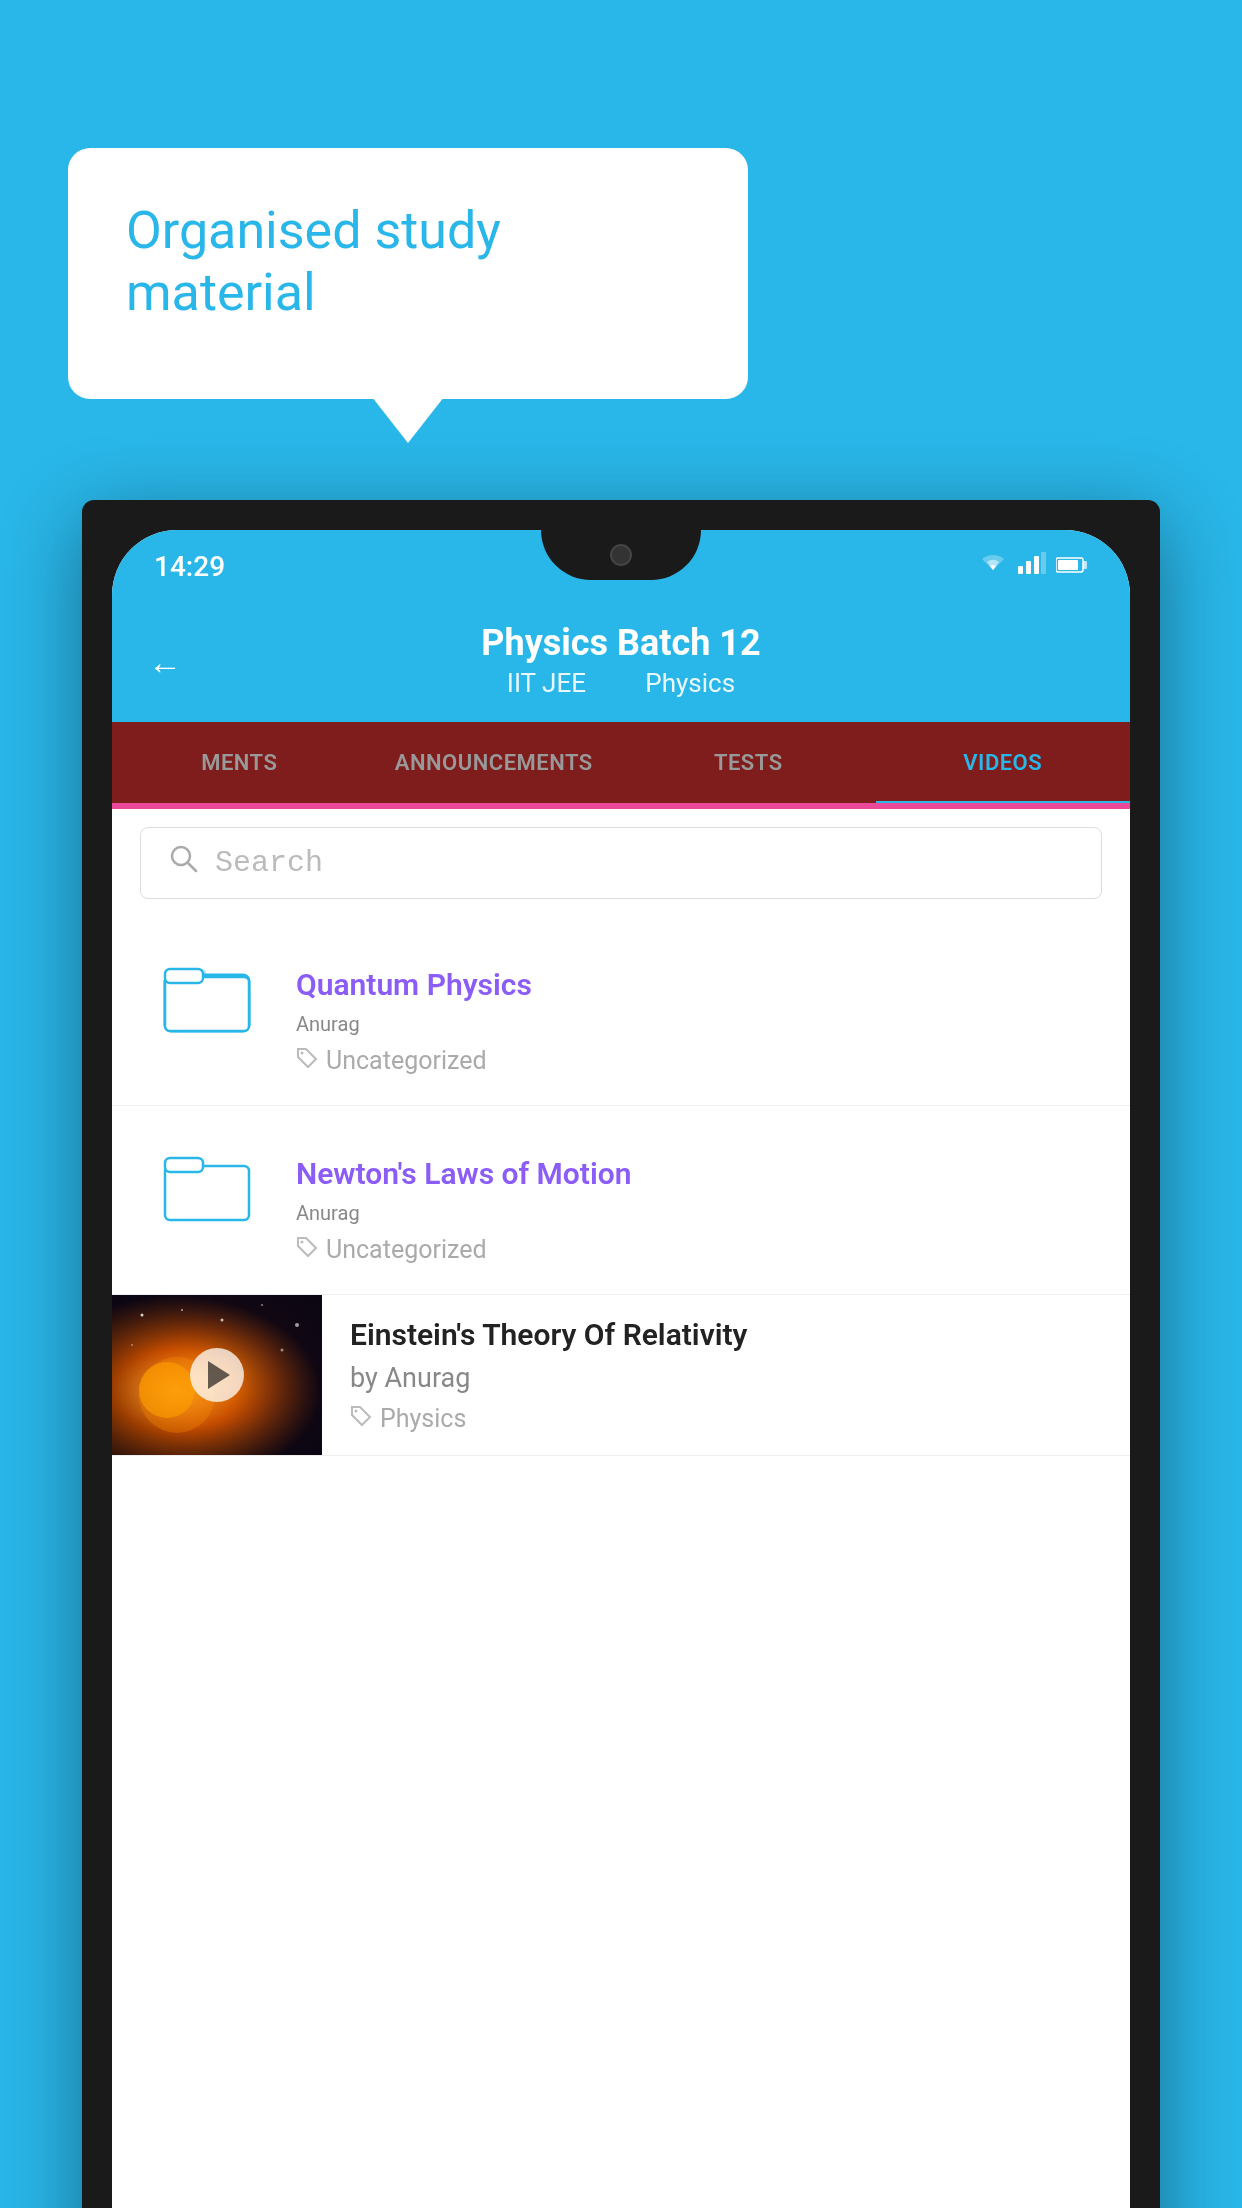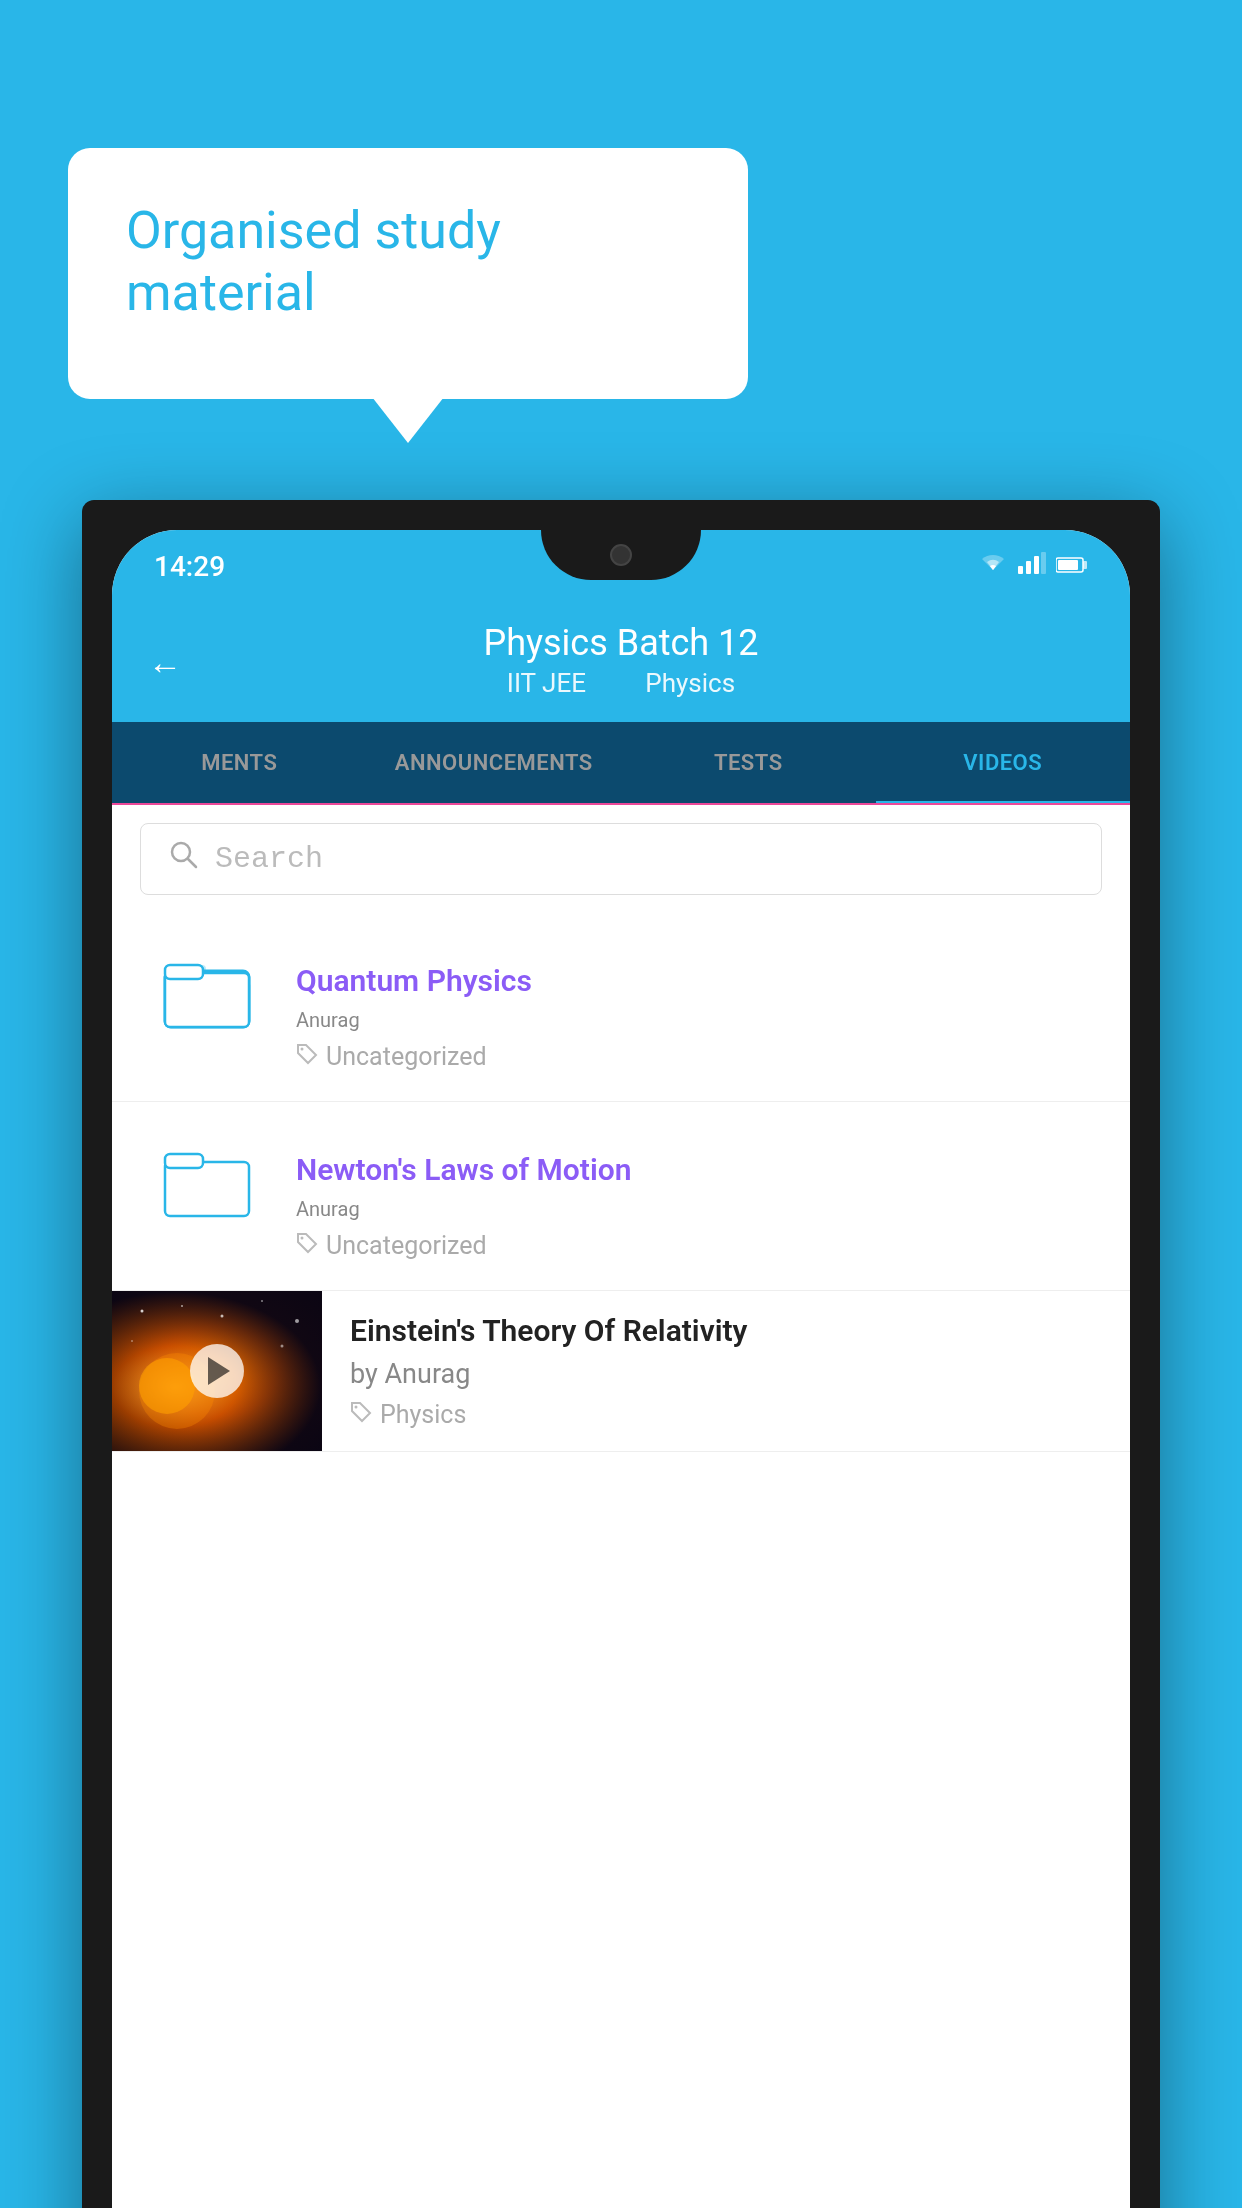--- a/index.html
+++ b/index.html
@@ -142,38 +142,38 @@
       left: 36px;
       top: 50%;
       transform: translateY(-50%);
       color: white;
       font-size: 34px;
     }
 
     .header-title {
       color: white;
       font-size: 36px;
-      font-weight: 400;
+      font-weight: 700;
     }
 
     .header-subtitle {
       color: rgba(255,255,255,0.9);
       font-size: 26px;
       margin-top: 4px;
     }
 
     .header-subtitle span {
       margin: 0 10px;
     }
 
     
     .tabs-bar {
-      background: #0c4a6e;
-      display: flex;
-      border-bottom: 2px solid #ec4899;
+      background: #7f1d1d;
+      display: flex;
+      border-bottom: 6px solid #ec4899;
       overflow: hidden;
     }
 
     .tab-item {
       flex: 1;
       padding: 28px 10px;
       text-align: center;
       font-size: 22px;
       font-weight: 600;
       color: #999;

